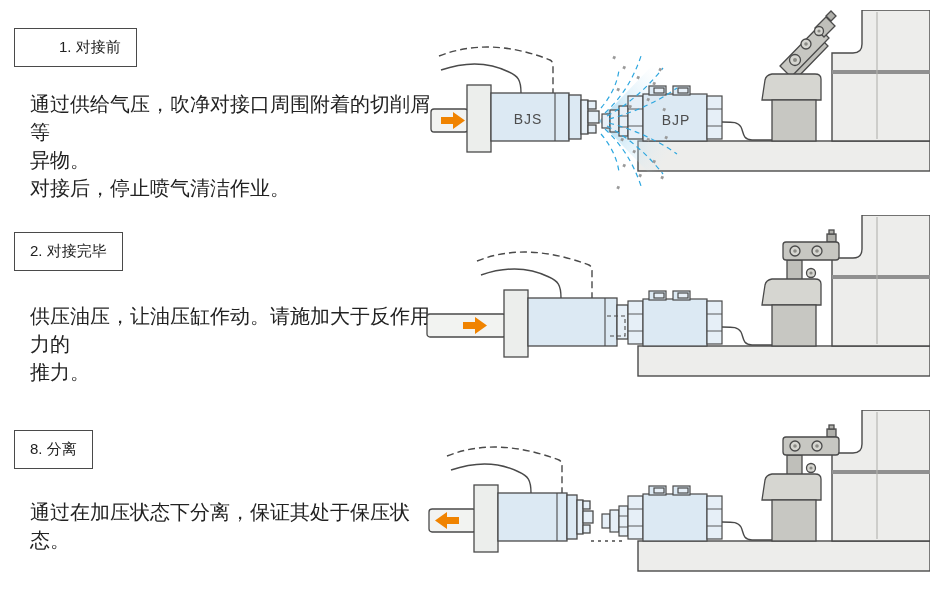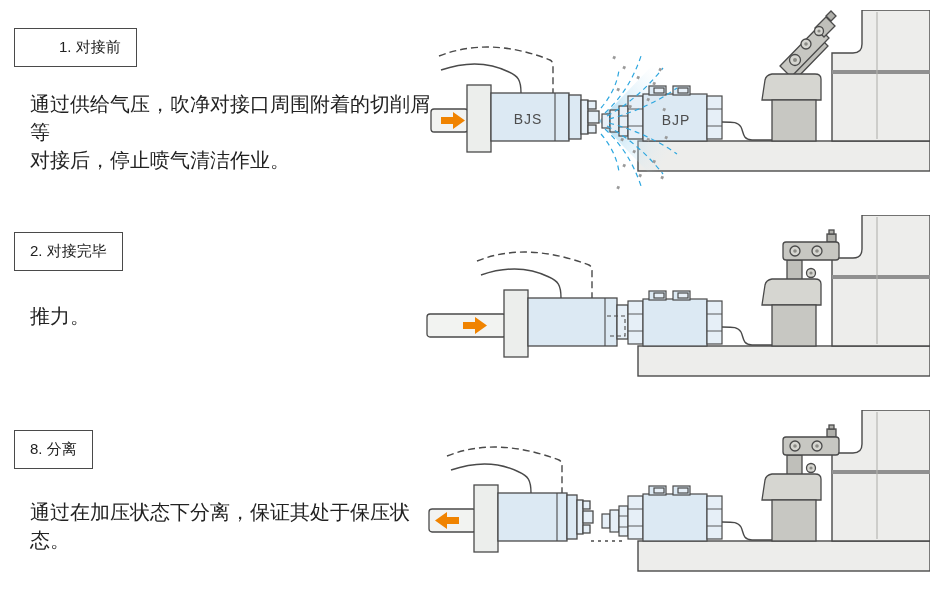--- a/index.html
+++ b/index.html
@@ -32,20 +32,21 @@
 </head>
 <body>
 
 <div class="canvas">
 
   <div class="step-box" style="top:28px;padding-left:44px;">
     <span>1. 对接前</span>
   </div>
   <div class="step-para" style="top:90px;">
     <div>通过供给气压，吹净对接口周围附着的切削屑等</div>
+    <div>异物。</div>
     <div>对接后，停止喷气清洁作业。</div>
   </div>
 
   <svg class="ill" style="top:10px;" viewBox="0 0 505 200">
     <defs>
       <radialGradient id="sprayGrad" gradientUnits="userSpaceOnUse" cx="174" cy="111" r="78">
         <stop offset="0%" stop-color="#6fbde4" stop-opacity="0.75"></stop>
         <stop offset="45%" stop-color="#b5ddf2" stop-opacity="0.45"></stop>
         <stop offset="100%" stop-color="#d9eefa" stop-opacity="0"></stop>
       </radialGradient>
@@ -147,20 +148,21 @@
       <circle cx="394" cy="21" r="1.6" fill="#8b8b86" stroke="none"></circle>
       <path d="M337,90 L340,70 Q341,65 347,64 L390,64 Q396,64 396,69 L396,90 Z" fill="var(--gray-cap)"></path>
       <rect x="347" y="90" width="44" height="41" fill="var(--gray-mid)"></rect>
     </g>
   </svg>
 
   <div class="step-box" style="top:232px;">
     <span>2. 对接完毕</span>
   </div>
   <div class="step-para" style="top:302px;">
+    <div>供压油压，让油压缸作动。请施加大于反作用力的</div>
     <div>推力。</div>
   </div>
 
   <svg class="ill" style="top:215px;" viewBox="0 0 505 200">
     <g>
       <path d="M52,46 C92,30 132,38 164,50 C166,51 167,53 167,56 L167,83" fill="none" stroke="var(--outline)" stroke-width="1.4" stroke-dasharray="7,4"></path>
     </g>
     <g>
       <path d="M56,60 C85,50 108,54 124,62 C133,66 136,70 136,83" fill="none" stroke="var(--outline)" stroke-width="1.4"></path>
     </g>

